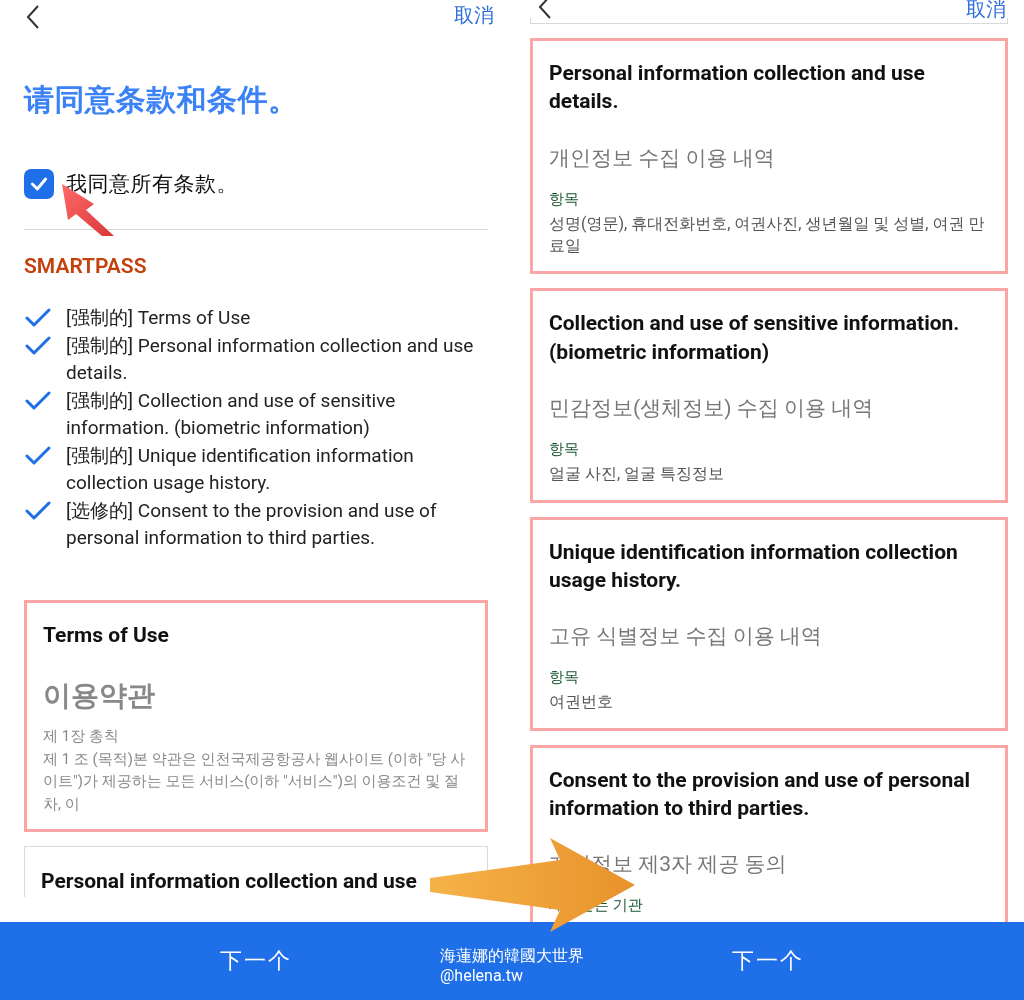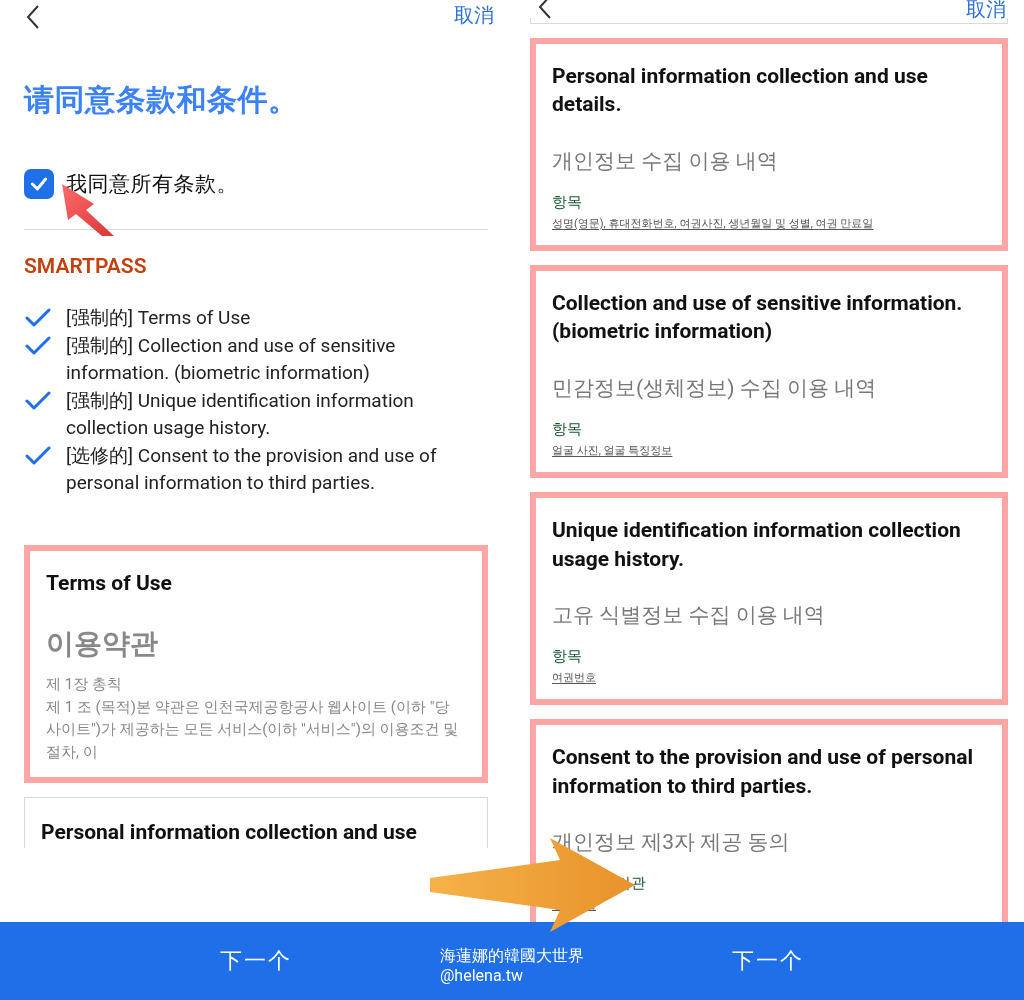--- a/index.html
+++ b/index.html
@@ -101,21 +101,21 @@
     margin-top: 2px;
   }
   .check-icon svg { width: 26px; height: 20px; }
   .term-text {
     font-size: 19px;
     color: #222;
     line-height: 1.45;
     padding-right: 8px;
   }
   .card {
-    border: 6px solid #fca5a5;
+    border: 3px solid #fca5a5;
     padding: 18px 16px 14px 16px;
     margin-bottom: 14px;
     background: #fff;
   }
   .card-title {
     font-size: 21px;
     font-weight: 700;
     color: #111;
     line-height: 1.35;
     margin-bottom: 28px;
@@ -124,23 +124,22 @@
     font-size: 21px;
     color: #777;
     margin-bottom: 18px;
   }
   .card-label-sm {
     font-size: 15px;
     color: #14532d;
     margin-bottom: 4px;
   }
   .card-detail {
-    font-size: 11px;
+    font-size: 16px;
     color: #555;
-    text-decoration: underline;
     text-underline-offset: 2px;
     line-height: 1.4;
   }
   .card-kr-big {
     font-size: 28px;
     font-weight: 700;
     color: #888;
     margin-bottom: 10px;
   }
   .card-kr-body {
@@ -272,20 +271,28 @@
               </svg>
           </div>
           <div class="term-text">[强制的] Terms of Use</div>
         </div>
         <div class="term-item">
           <div class="check-icon">
             <svg viewBox="0 0 26 20">
                 <polyline points="2,10 9,17 24,2" fill="none" stroke="#1f6fe8" stroke-width="3" stroke-linecap="round" stroke-linejoin="round"></polyline>
               </svg>
           </div>
+          <div class="term-text">[强制的] Personal information collection and use details.</div>
+        </div>
+        <div class="term-item">
+          <div class="check-icon">
+            <svg viewBox="0 0 26 20">
+                <polyline points="2,10 9,17 24,2" fill="none" stroke="#1f6fe8" stroke-width="3" stroke-linecap="round" stroke-linejoin="round"></polyline>
+              </svg>
+          </div>
           <div class="term-text">[强制的] Collection and use of sensitive information. (biometric information)</div>
         </div>
         <div class="term-item">
           <div class="check-icon">
             <svg viewBox="0 0 26 20">
                 <polyline points="2,10 9,17 24,2" fill="none" stroke="#1f6fe8" stroke-width="3" stroke-linecap="round" stroke-linejoin="round"></polyline>
               </svg>
           </div>
           <div class="term-text">[强制的] Unique identification information collection usage history.</div>
         </div>

